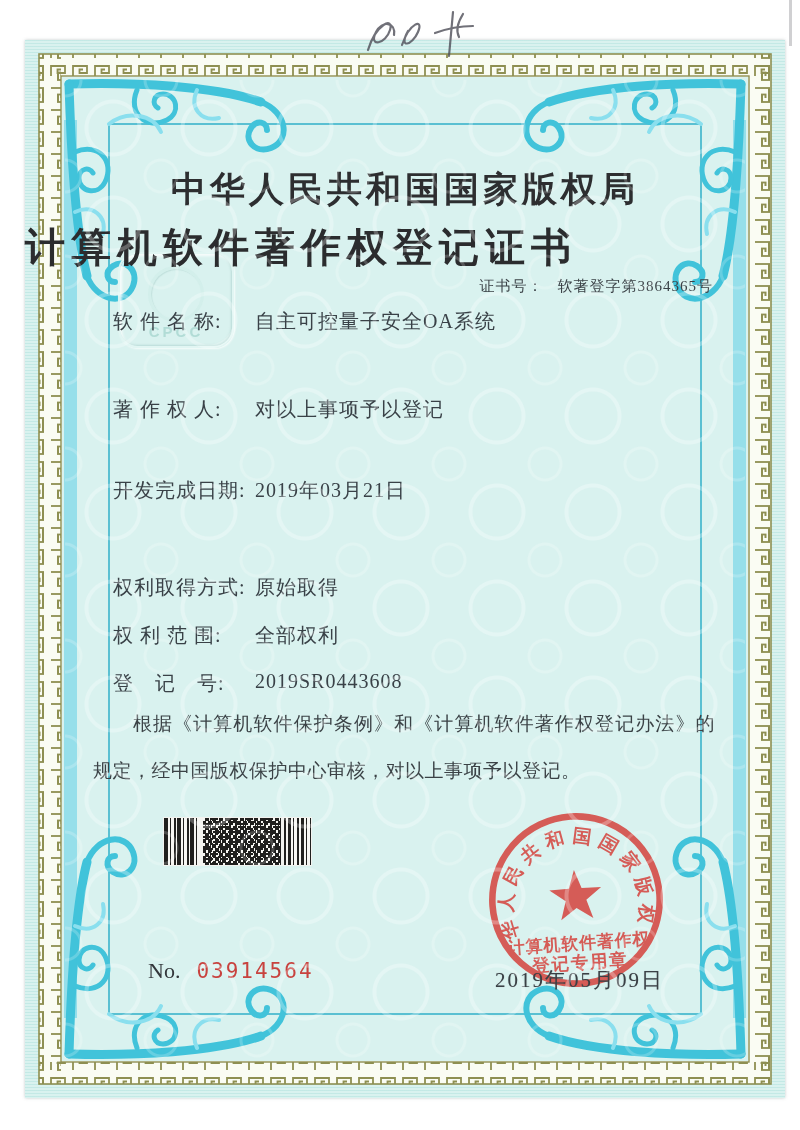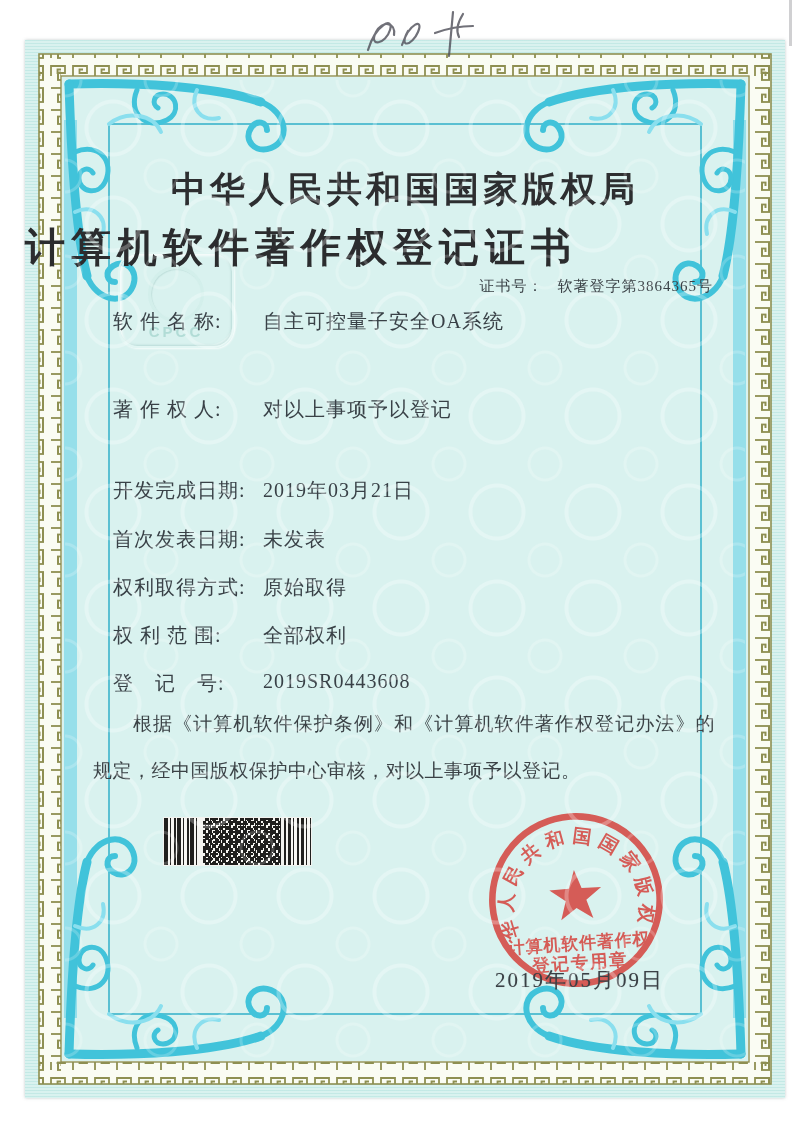--- a/index.html
+++ b/index.html
@@ -50,21 +50,21 @@
     position:absolute;left:0;top:180px;width:100%;margin:0;text-align:left;
     font-size:40px;font-weight:700;letter-spacing:6px;color:#2b2c2e;
   }
   .certno{
     position:absolute;top:237px;right:72px;
     font-size:15px;color:#3c4348;letter-spacing:1px;
   }
   .certno .certno-val{margin-left:14px;}
   .field-row{position:absolute;left:88px;font-size:20px;color:#394147;}
   .flabel{display:inline-block;width:142px;letter-spacing:1px;}
-  .fvalue{display:inline-block;vertical-align:top;letter-spacing:1px;margin-left:8px;}
+  .fvalue{display:inline-block;vertical-align:top;letter-spacing:1px;}
   .fline2{display:block;line-height:32px;}
   .statement{
     position:absolute;left:68px;top:660px;width:622px;margin:0;
     font-size:19px;line-height:47px;color:#3b4246;text-indent:2.1em;text-align:justify;
     letter-spacing:.5px;
   }
   .barcode{
     position:absolute;left:138px;top:777px;width:147px;height:47px;
     display:flex;gap:3px;background:#f2f3ef;padding:1px;
   }
@@ -165,41 +165,41 @@
 
   <div class="field-row" style="top:268px">
     <span class="flabel">软 件 名 称:</span><span class="fvalue"><span>自主可控量子安全OA系统</span></span>
   </div>
   <div class="field-row" style="top:356px">
     <span class="flabel">著 作 权 人:</span><span class="fvalue">对以上事项予以登记</span>
   </div>
   <div class="field-row" style="top:437px">
     <span class="flabel">开发完成日期:</span><span class="fvalue">2019年03月21日</span>
   </div>
-  <div class="field-row" style="top:486px">
-    <span class="flabel">首次发表日期:</span><span class="fvalue">未发表</span>
-  </div>
   <div class="field-row" style="top:534px">
     <span class="flabel">权利取得方式:</span><span class="fvalue">原始取得</span>
   </div>
   <div class="field-row" style="top:582px">
     <span class="flabel">权 利 范 围:</span><span class="fvalue">全部权利</span>
   </div>
   <div class="field-row" style="top:630px">
     <span class="flabel">登　记　号:</span><span class="fvalue">2019SR0443608</span>
   </div>
 
   <p class="statement">根据《计算机软件保护条例》和《计算机软件著作权登记办法》的规定，经中国版权保护中心审核，对以上事项予以登记。</p>
 
   <div class="barcode">
     <div class="bc-left"></div>
     <div class="bc-mid"></div>
     <div class="bc-right"></div>
   </div>
 
+  <div class="serial">
+    <span class="serial-label">No.</span><span class="serial-num">03914564</span>
+  </div>
 
   <svg class="seal" viewBox="0 0 200 200">
     <g opacity=".92">
       <circle cx="100" cy="100" r="89" fill="none" stroke="#d5423c" stroke-width="7"></circle>
       <path id="sealArc" d="M 36,130 A 68,68 0 1 1 164,130" fill="none"></path>
       <text fill="#d5423c" font-size="20" font-weight="bold" letter-spacing="7" font-family="Liberation Serif, DejaVu Serif, serif">
         <textPath href="#sealArc" startOffset="50%" text-anchor="middle">中华人民共和国国家版权局</textPath>
       </text>
       <polygon fill="#d5423c" points="100,68 106.8,87.6 127.6,88.0 111.0,100.6 117.1,120.5 100,108.6 82.9,120.5 89.0,100.6 72.4,88.0 93.2,87.6"></polygon>
       <text x="100" y="152" text-anchor="middle" fill="#d5423c" font-size="18" font-weight="bold" letter-spacing="1" font-family="Liberation Serif, DejaVu Serif, serif">计算机软件著作权</text>

